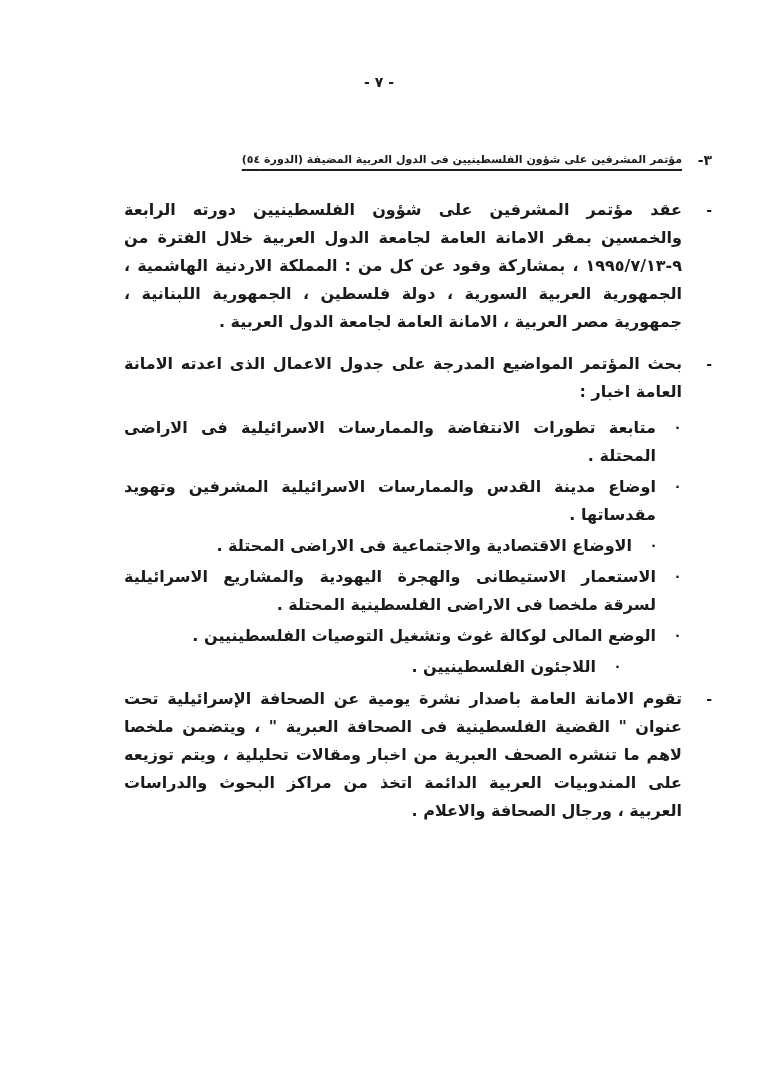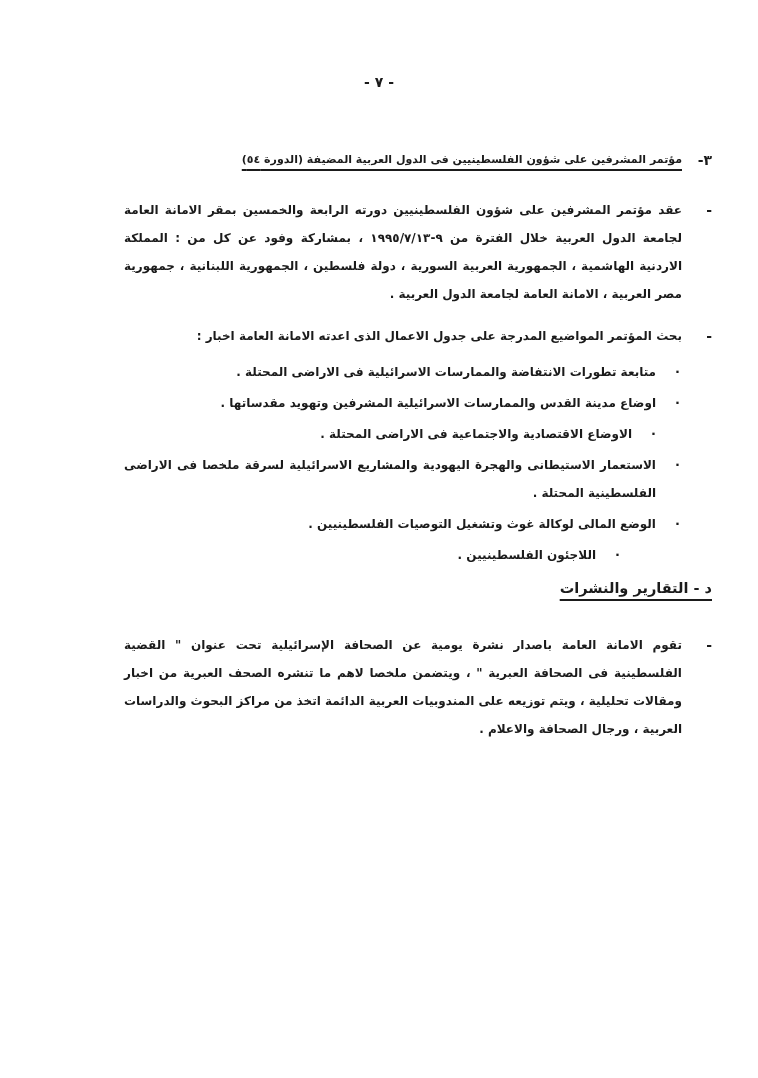--- a/index.html
+++ b/index.html
@@ -49,21 +49,21 @@
   .bullet-dot {
     flex: 0 0 24px;
     width: 24px;
     font-weight: 700;
     font-size: 13px;
     line-height: 28px;
   }
   .para {
     margin: 0;
     flex: 1;
-    font-size: 12px;
+    font-size: 16px;
     font-weight: 700;
     line-height: 28px;
     text-align: justify;
     text-align-last: right;
   }
   .heading-row { margin-bottom: 22px; }
   .h-title {
     flex: 1;
     font-size: 11px;
     font-weight: 700;
@@ -153,23 +153,20 @@
       </div>
 
       <div class="row bullet-row indent-3">
         <span class="bullet-dot">·</span>
         <p class="para">اللاجئون الفلسطينيين .</p>
       </div>
 
     </div>
 
 
-    <div class="section-d">
-      <span class="h2-title">د - التقارير والنشرات</span>
-    </div>
 
     <div class="row">
       <span class="marker">-</span>
       <p class="para">تقوم الامانة العامة باصدار نشرة يومية عن الصحافة الإسرائيلية تحت عنوان " القضية الفلسطينية فى الصحافة العبرية " ، ويتضمن ملخصا لاهم ما تنشره الصحف العبرية من اخبار ومقالات تحليلية ، ويتم توزيعه على المندوبيات العربية الدائمة اتخذ من مراكز البحوث والدراسات العربية ، ورجال الصحافة والاعلام .</p>
     </div>
 
   </div>
 </div>
 
 </body></html>

